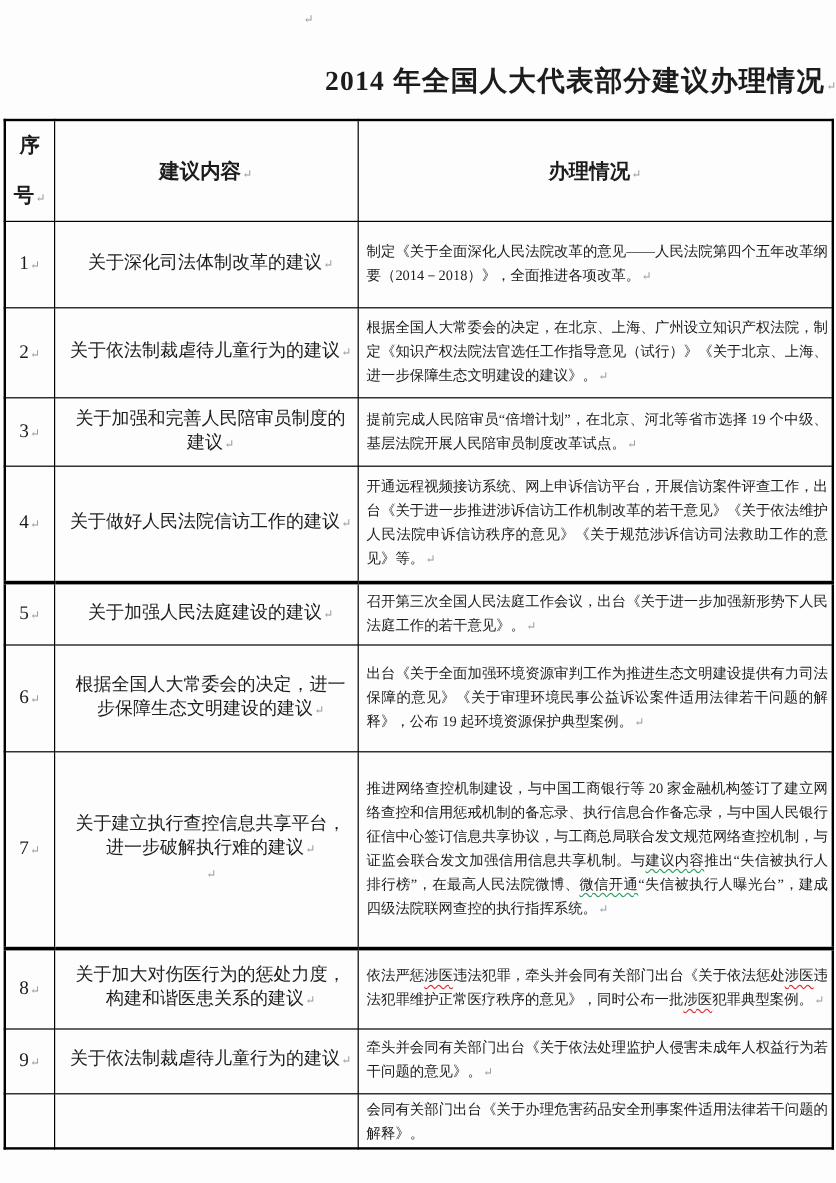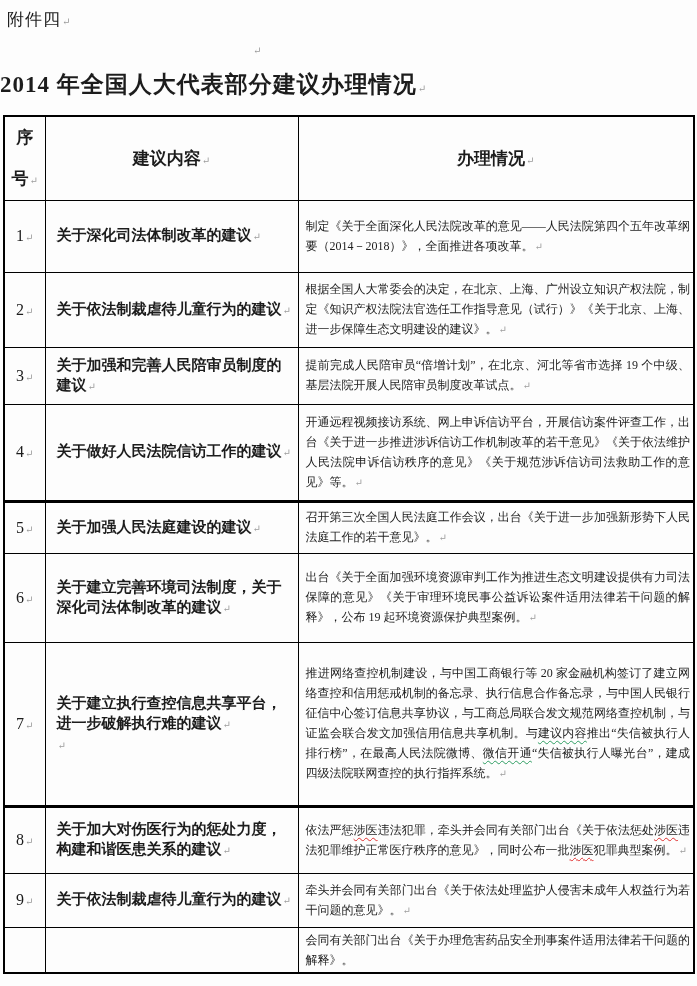--- a/index.html
+++ b/index.html
@@ -14,22 +14,22 @@
   .attachment-line{
     padding:8px 0 0 7px;
     font-size:17px;line-height:24px;
     letter-spacing:1px;
   }
   .empty-paragraph{
     height:30px;line-height:30px;
     padding-left:252px;
   }
   .doc-title{
-    margin-top:7px;margin-bottom:12px;
-    text-align:left;
+    margin-top:24px;margin-bottom:12px;
+    text-align:right;
     font-size:23px;font-weight:bold;line-height:28px;
     letter-spacing:1px;
   }
   .pilcrow::after{
     content:"↵";
     color:#9a9a9a;
     font-size:10px;
     font-weight:normal;
     letter-spacing:0;
     margin-left:1px;
@@ -58,22 +58,21 @@
     height:64px;
   }
   td.no-cell{
     text-align:center;
     font-size:16px;
     font-family:"Liberation Serif","DejaVu Serif",serif;
   }
   td.sugg-cell{
     font-size:15px;line-height:20px;
     padding:2px 3px 2px 11px;
-    text-align:left;
-    font-weight:bold;
+    text-align:center;
   }
   td.hand-cell{
     font-size:12px;line-height:20px;
     padding:2px 3px 2px 7px;
     text-align:justify;
   }
   tbody tr:nth-child(1){height:72px;}
   tbody tr:nth-child(2){height:75px;}
   tbody tr:nth-child(3){height:57px;}
   tbody tr:nth-child(4){height:97px;}
@@ -94,21 +93,20 @@
     text-decoration-thickness:1px;
     text-underline-offset:3px;
   }
   .extra-para{line-height:18px;}
 </style>
 </head>
 <body>
 
 <div class="page">
 
-  <div class="attachment-line"><span>附件四</span><span class="pilcrow"></span></div>
 
   <div class="empty-paragraph"><span class="pilcrow"></span></div>
 
   <div class="doc-title"><span>2014 年全国人大代表部分建议办理情况</span><span class="pilcrow"></span></div>
 
   <table class="main-table">
     <colgroup>
       <col class="c-no">
         <col class="c-sugg">
         <col class="c-hand">
@@ -146,21 +144,21 @@
         <td class="sugg-cell"><span>关于做好人民法院信访工作的建议</span><span class="pilcrow"></span></td>
         <td class="hand-cell"><span><span>开通远程视频接访系统、网上申诉信访平台，开展信访案件评查工作，出台《关于进一步推进涉诉信访工作机制改革的若干意见》《关于依法维护人民法院申诉信访秩序的意见》《关于规范涉诉信访司法救助工作的意见》等。</span></span><span class="pilcrow"></span></td>
       </tr>
       <tr class="page-break">
         <td class="no-cell"><span>5</span><span class="pilcrow"></span></td>
         <td class="sugg-cell"><span>关于加强人民法庭建设的建议</span><span class="pilcrow"></span></td>
         <td class="hand-cell"><span><span>召开第三次全国人民法庭工作会议，出台《关于进一步加强新形势下人民法庭工作的若干意见》。</span></span><span class="pilcrow"></span></td>
       </tr>
       <tr>
         <td class="no-cell"><span>6</span><span class="pilcrow"></span></td>
-        <td class="sugg-cell"><span>关于建立完善环境司法制度，关于深化司法体制改革的建议</span><span class="pilcrow"></span></td>
+        <td class="sugg-cell"><span>根据全国人大常委会的决定，进一步保障生态文明建设的建议</span><span class="pilcrow"></span></td>
         <td class="hand-cell"><span><span>出台《关于全面加强环境资源审判工作为推进生态文明建设提供有力司法保障的意见》《关于审理环境民事公益诉讼案件适用法律若干问题的解释》，公布 19 起环境资源保护典型案例。</span></span><span class="pilcrow"></span></td>
       </tr>
       <tr>
         <td class="no-cell"><span>7</span><span class="pilcrow"></span></td>
         <td class="sugg-cell"><span>关于建立执行查控信息共享平台，进一步破解执行难的建议</span><span class="pilcrow"></span>
           <div class="extra-para"><span class="pilcrow"></span></div>
         </td>
         <td class="hand-cell"><span><span>推进网络查控机制建设，与中国工商银行等 20 家金融机构签订了建立网络查控和信用惩戒机制的备忘录、执行信息合作备忘录，与中国人民银行征信中心签订信息共享协议，与工商总局联合发文规范网络查控机制，与证监会联合发文加强信用信息共享机制。与</span><span class="wavy-green">建议内容</span><span>推出“失信被执行人排行榜”，在最高人民法院微博、</span><span class="wavy-green">微信开通</span><span>“失信被执行人曝光台”，建成四级法院联网查控的执行指挥系统。</span></span><span class="pilcrow"></span></td>
       </tr>
       <tr class="page-break">

